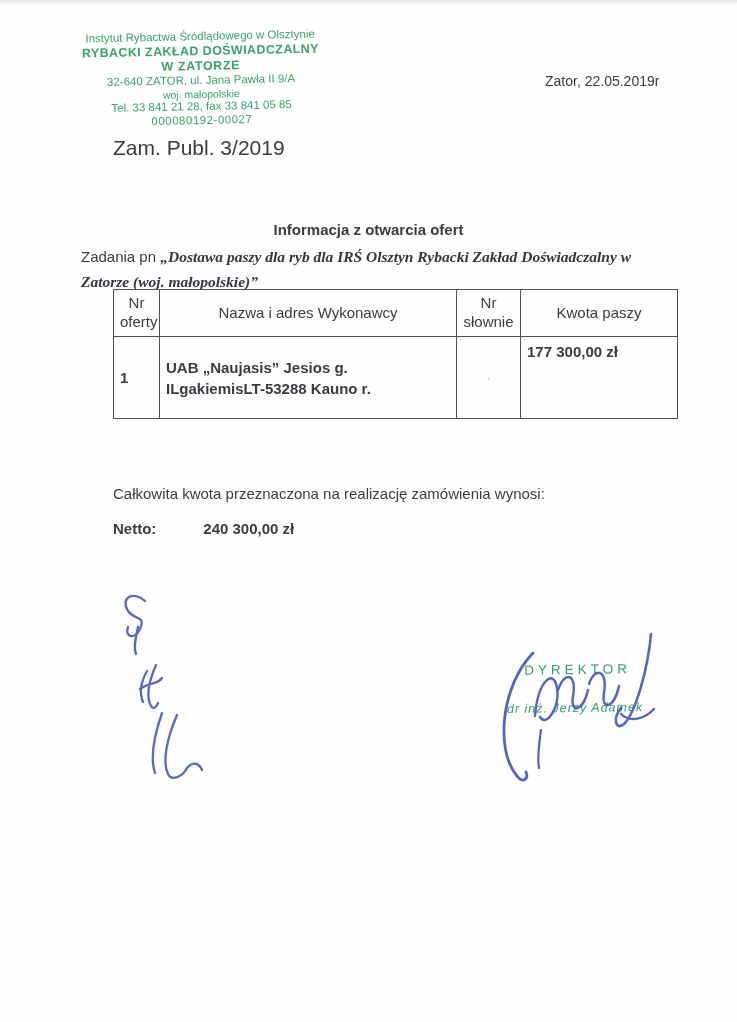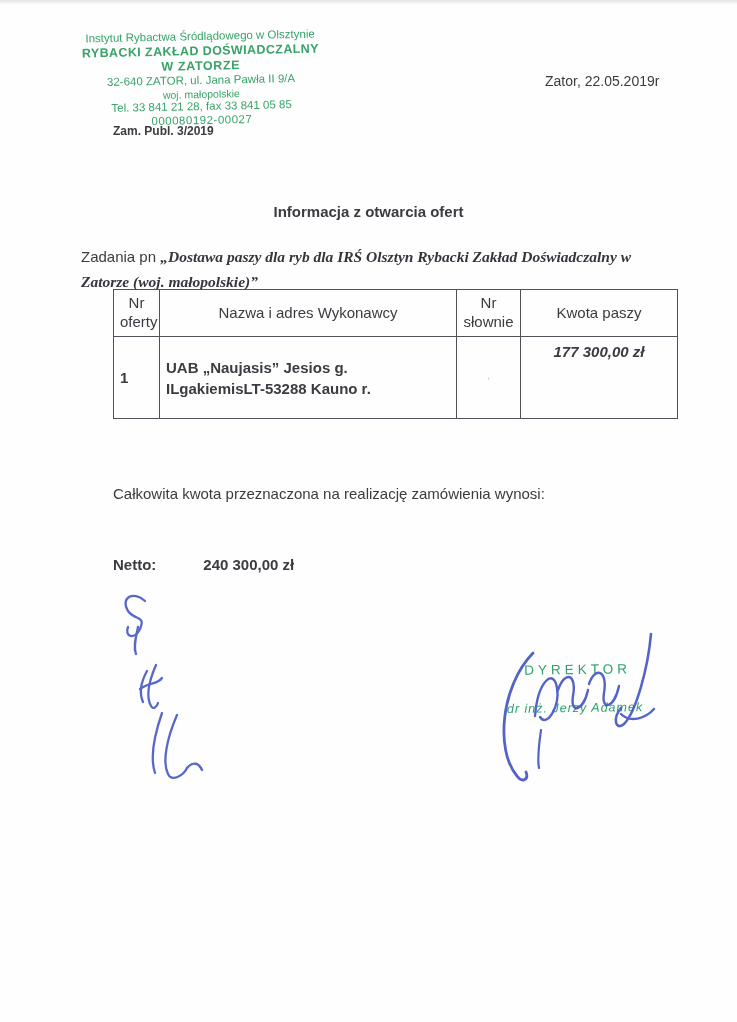--- a/index.html
+++ b/index.html
@@ -14,42 +14,42 @@
     transform:rotate(-1.2deg);line-height:1.2;opacity:.95;}
   .stamp div{white-space:nowrap;}
   .st-l1{font-size:11.5px;}
   .st-l2{font-size:12.5px;font-weight:700;letter-spacing:.4px;}
   .st-l3{font-size:12.5px;font-weight:700;letter-spacing:.6px;}
   .st-l4{font-size:11.5px;}
   .st-l5{font-size:10.5px;}
   .st-l6{font-size:11.5px;}
   .st-l7{font-size:11.5px;letter-spacing:.5px;}
   .date-line{position:absolute;left:545px;top:73px;font-size:14px;}
-  .case-number{position:absolute;left:113px;top:124px;font-size:12px;font-weight:700;}
-  .doc-title{position:absolute;left:0;top:203px;width:737px;text-align:center;
+  .case-number{position:absolute;left:113px;top:136px;font-size:21px;font-weight:400;}
+  .doc-title{position:absolute;left:0;top:221px;width:737px;text-align:center;
     font-size:15px;font-weight:700;}
   .subject{position:absolute;left:81px;top:244px;width:575px;text-align:left;
     font-size:15px;line-height:25px;}
   .subject .quote{font-family:"Liberation Serif",serif;font-weight:700;font-style:italic;
     font-size:15.5px;color:#35353c;}
   
   table.offers{position:absolute;left:113px;top:289px;border-collapse:collapse;
     table-layout:fixed;width:564px;font-size:15px;color:#3b3b41;padding-left:48px;}
   table.offers td{border:1.4px solid #544e58;padding:2px 6px;overflow:hidden;}
   tr.hdr td{height:42px;text-align:center;vertical-align:middle;font-weight:400;line-height:1.25;}
   tr.r1 td{height:73px;vertical-align:middle;}
   tr.r1 td.amt{vertical-align:top;padding-top:6px;}
   tr.total td{height:35px;vertical-align:middle;}
   .b{font-weight:700;}
-  .c{text-align:center;font-style:italic;}
+  .c{}
   td.name-cell{padding-left:10px;line-height:1.4;}
   td.part-cell{text-align:center;color:#b7b2ba;font-size:11px;}
   
   .total-sentence{position:absolute;left:113px;top:485px;font-size:15px;}
-  .netto-line{position:absolute;left:113px;top:520px;font-size:15px;font-weight:700;margin-top:36px;}
+  .netto-line{position:absolute;left:113px;top:520px;font-size:15px;font-weight:700;}
   .netto-line .val{margin-left:47px;}
   .in-words{position:absolute;left:116px;top:545px;font-size:15px;font-weight:700;}
   
   .sig-block{position:absolute;left:455px;top:618px;width:240px;height:175px;}
   .sig-stamp-title{position:absolute;left:55px;top:44px;width:135px;text-align:center;
     font-size:13.5px;letter-spacing:4px;color:#2fa06b;transform:rotate(-.8deg);}
   .sig-stamp-name{position:absolute;left:30px;top:83px;width:180px;text-align:center;
     font-size:12.5px;font-style:italic;letter-spacing:1px;color:#2fa06b;transform:rotate(-.8deg);}
   .ink-svg{position:absolute;left:0;top:0;}
   .scribbles{position:absolute;left:105px;top:585px;width:130px;height:205px;}

